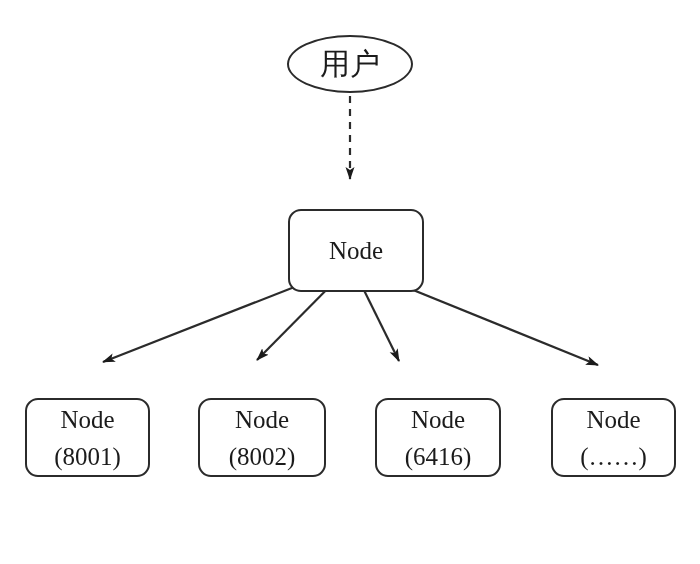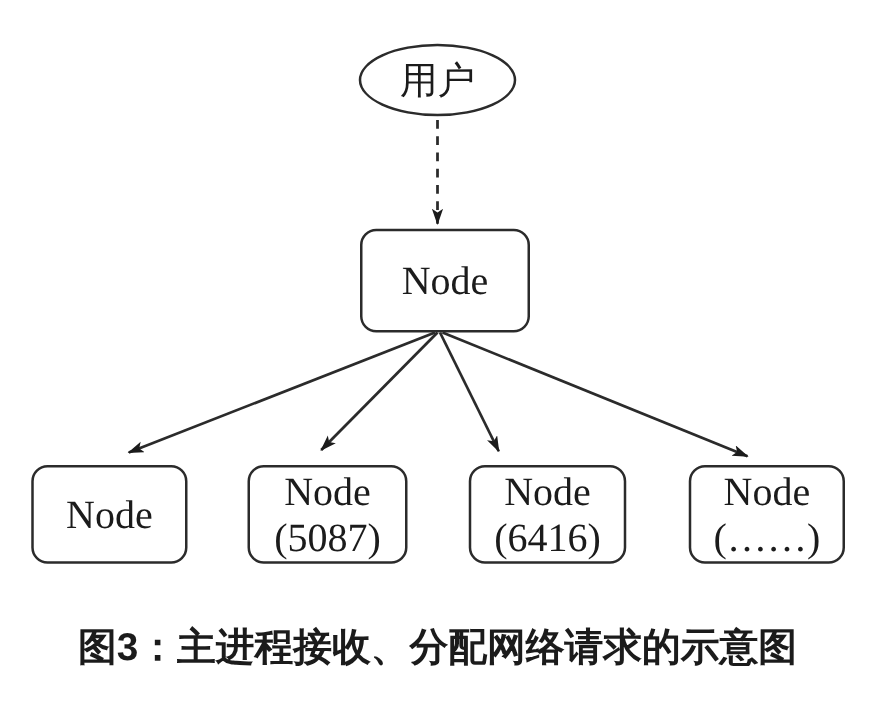--- a/index.html
+++ b/index.html
@@ -37,23 +37,24 @@
     left: 287px; top: 35px;
     width: 126px; height: 58px;
     border: 2.5px solid #2b2b2b;
     border-radius: 50%;
     font-size: 30px;
   }
   .nodebox {
     border: 2.5px solid #2b2b2b;
     border-radius: 13px;
     flex-direction: column;
-    font-size: 32px;
+    font-size: 25px;
     line-height: 37px;
     background: #ffffff;
+    margin-top: 26px;
   }
   .root  { left: 288px; top: 183px; width: 136px; height: 83px; }
   .child1 { left: 25px;  top: 372px; width: 125px; height: 79px; }
   .child2 { left: 198px; top: 372px; width: 128px; height: 79px; }
   .child3 { left: 375px; top: 372px; width: 126px; height: 79px; }
   .child4 { left: 551px; top: 372px; width: 125px; height: 79px; }
   .caption {
     position: absolute;
     left: 0; right: 0;
     top: 497px;
@@ -85,32 +86,32 @@
   <div class="shape ellipse">
     <span>用户</span>
   </div>
 
   <div class="shape nodebox root">
     <span>Node</span>
   </div>
 
   <div class="shape nodebox child1">
     <span>Node</span>
+    <span>(8001)</span>
   </div>
 
   <div class="shape nodebox child2">
     <span>Node</span>
-    <span>(5087)</span>
+    <span>(8002)</span>
   </div>
 
   <div class="shape nodebox child3">
     <span>Node</span>
     <span>(6416)</span>
   </div>
 
   <div class="shape nodebox child4">
     <span>Node</span>
     <span>(……)</span>
   </div>
 
-  <div class="caption">图3：主进程接收、分配网络请求的示意图</div>
 
 </div>
 
 </body></html>

